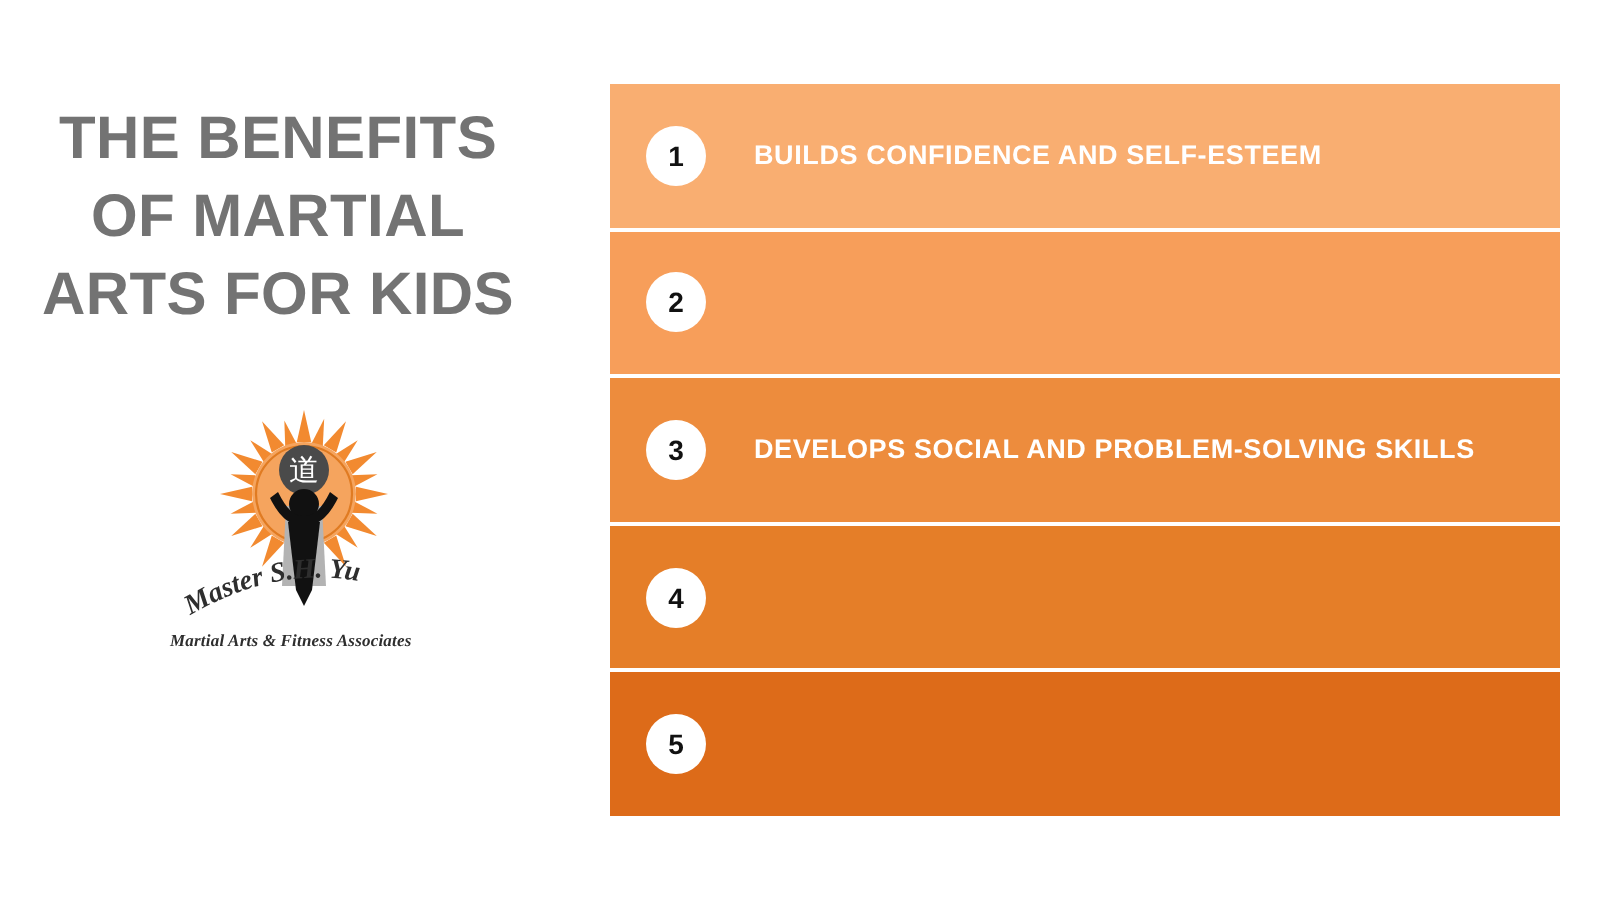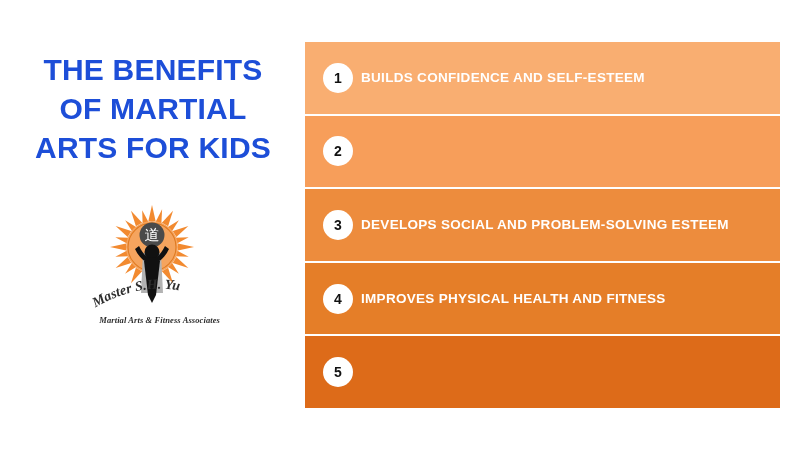--- a/index.html
+++ b/index.html
@@ -23,25 +23,25 @@
   
   .left-panel {
     position: absolute;
     left: 0;
     top: 0;
     width: 300px;
     height: 450px;
   }
   .title {
     position: absolute;
-    left: 18px;
+    left: 4px;
     top: 50px;
     width: 270px;
     text-align: center;
-    color: #1d4ed8;
+    color: #737373;
     font-family: "Liberation Sans", sans-serif;
     font-size: 30px;
     font-weight: bold;
     line-height: 1.30;
     letter-spacing: 0.2px;
     white-space: pre-line;
   }
 
   
   .logo {
@@ -73,21 +73,21 @@
   .logo-arc svg {
     display: block;
     width: 135px;
     height: 36px;
   }
   .logo-sub {
     position: absolute;
     left: 0;
     top: 112px;
     width: 135px;
-    text-align: right;
+    text-align: left;
     color: #2e2e2e;
     font-family: "Liberation Serif", serif;
     font-size: 8.5px;
     font-weight: bold;
     font-style: italic;
     letter-spacing: 0.1px;
     white-space: nowrap;
   }
 
   
@@ -118,21 +118,21 @@
     color: #111111;
     font-family: "Liberation Sans", sans-serif;
     font-size: 14px;
     font-weight: bold;
     display: flex;
     align-items: center;
     justify-content: center;
     line-height: 1;
   }
   .bar-label {
-    margin-left: 8px;
+    margin-left: 24px;
     color: #ffffff;
     font-family: "Liberation Sans", sans-serif;
     font-size: 13.5px;
     font-weight: bold;
     letter-spacing: 0.3px;
     white-space: nowrap;
   }
 </style>
 </head>
 <body>
@@ -262,26 +262,25 @@
       <div class="bar-num">1</div>
       <div class="bar-label">BUILDS CONFIDENCE AND SELF-ESTEEM</div>
     </div>
 
     <div class="bar" style="background:#F79E5A;">
       <div class="bar-num">2</div>
     </div>
 
     <div class="bar" style="background:#ED8C3D;">
       <div class="bar-num">3</div>
-      <div class="bar-label">DEVELOPS SOCIAL AND PROBLEM-SOLVING ESTEEM</div>
+      <div class="bar-label">DEVELOPS SOCIAL AND PROBLEM-SOLVING SKILLS</div>
     </div>
 
     <div class="bar" style="background:#E57E28;">
       <div class="bar-num">4</div>
-      <div class="bar-label">IMPROVES PHYSICAL HEALTH AND FITNESS</div>
     </div>
 
     <div class="bar" style="background:#DD6B19;">
       <div class="bar-num">5</div>
     </div>
 
   </div>
 </div>
 
 </body></html>

